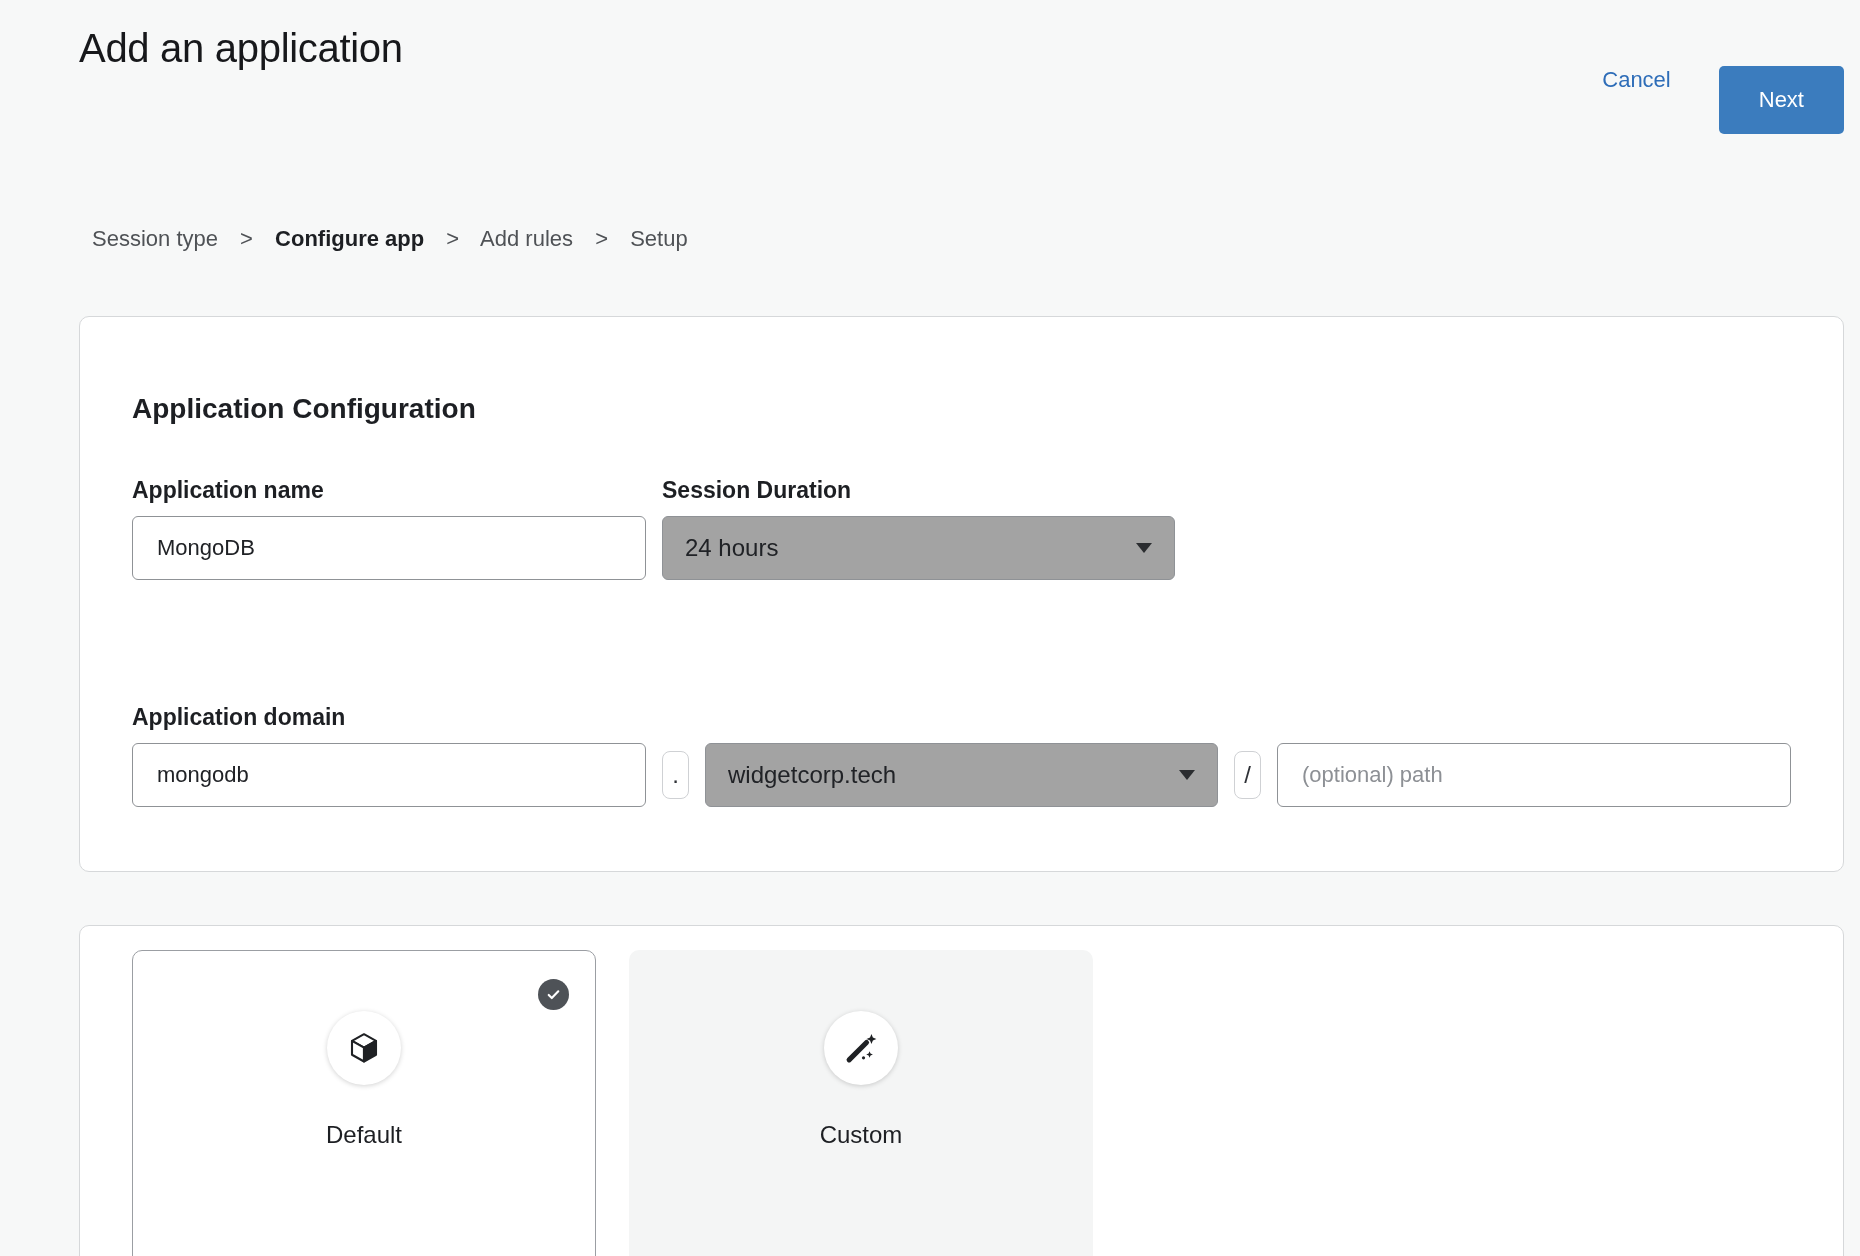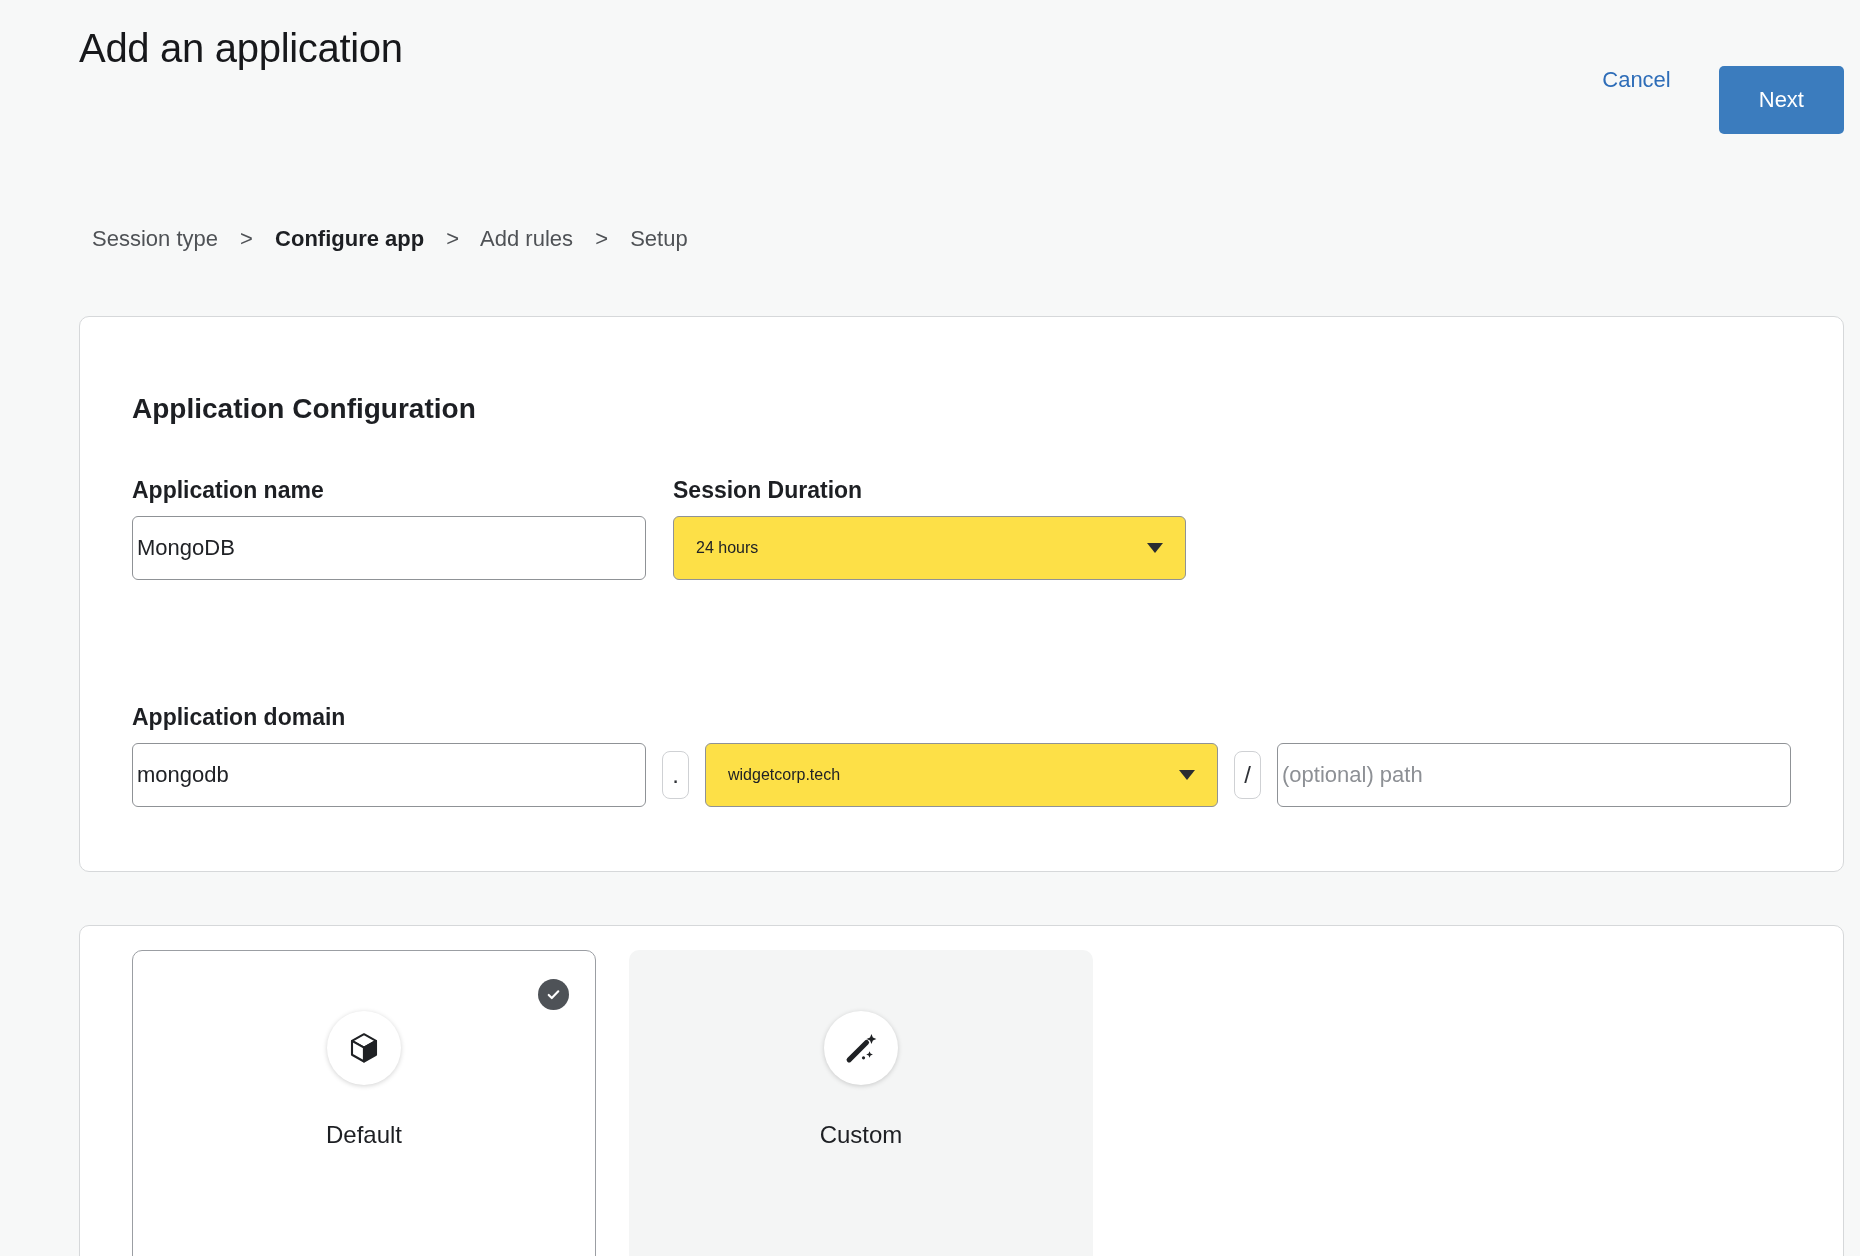--- a/index.html
+++ b/index.html
@@ -71,54 +71,54 @@
   .card h2 {
     margin: 76px 0 0 0;
     font-size: 28px;
     font-weight: 700;
     color: #1d1f23;
   }
   .logo-card { margin-top: 53px; padding-bottom: 0; }
   .logo-card h2 { margin-top: 74px; }
 
   
-  .fields-row { display: flex; gap: 27px; margin-top: 52px; }
+  .fields-row { display: flex; gap: 16px; margin-top: 52px; }
   .field-label {
     display: block;
     font-size: 23px;
     font-weight: 700;
     color: #1d1f23;
     line-height: 27px;
     margin-bottom: 12px;
   }
   .domain-label { margin-top: 124px; margin-bottom: 0; }
   .text-input {
     width: 514px;
     height: 64px;
     border: 1px solid #8f9296;
     border-radius: 6px;
     background: #ffffff;
     font-family: "Liberation Sans", sans-serif;
     font-size: 22px;
     color: #202226;
-    padding: 0 4px;
+    padding: 0 24px;
     outline: none;
   }
   .text-input::placeholder { color: #8d9095; }
   .select-box {
     width: 513px;
     height: 64px;
     border: 1px solid #8f9296;
     border-radius: 6px;
-    background: #fde047;
+    background: #a3a3a3;
     display: flex;
     align-items: center;
     justify-content: space-between;
     padding: 0 22px;
-    font-size: 16px;
+    font-size: 24px;
     color: #202226;
     cursor: pointer;
   }
   .chevron {
     width: 0; height: 0;
     border-left: 8px solid transparent;
     border-right: 8px solid transparent;
     border-top: 10px solid #2b2d30;
   }
 

